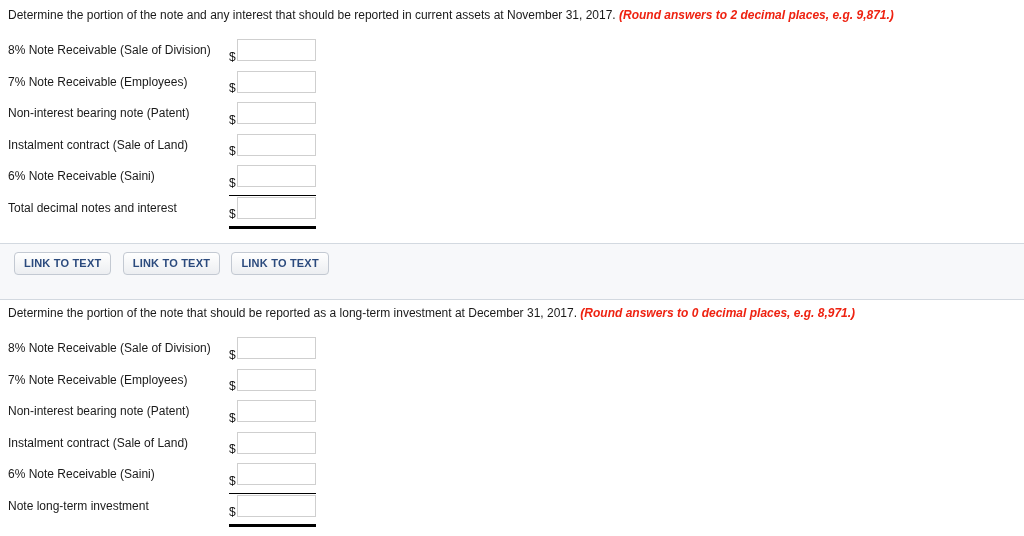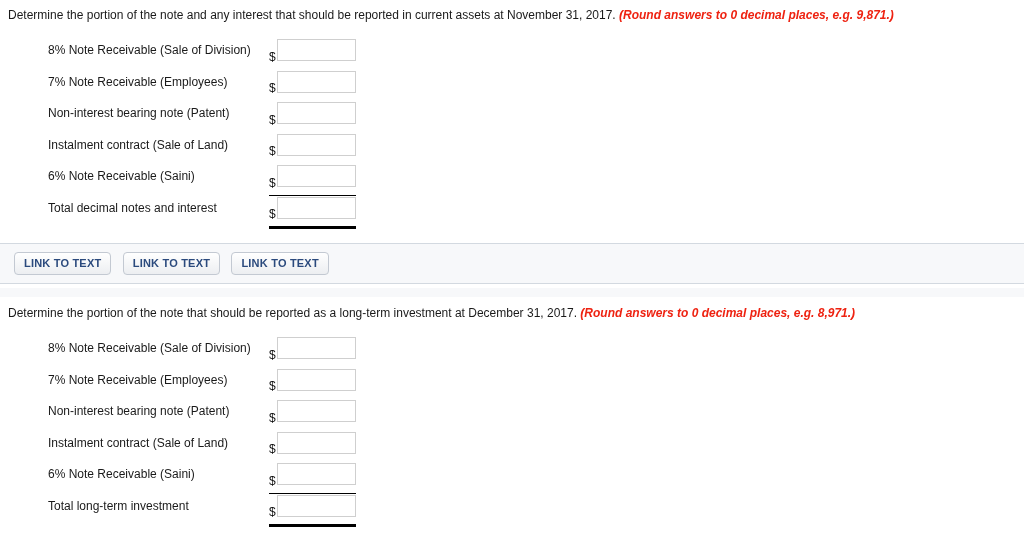--- a/index.html
+++ b/index.html
@@ -30,21 +30,20 @@
     font-style: italic;
   }
 
   
   .rows {
     position: relative;
   }
   .row {
     position: relative;
     height: 31.5px;
-    margin-left: 40px;
   }
   .row-label {
     position: absolute;
     left: 8px;
     top: 6px;
     font-size: 12px;
     color: #1a1a1a;
     white-space: nowrap;
   }
   .money {
@@ -100,21 +99,21 @@
 
   
   .linkbar {
     position: absolute;
     left: 0;
     width: 1024px;
     box-sizing: border-box;
     background: #f7f8fa;
     border-top: 1px solid #d3d9e0;
     border-bottom: 1px solid #d3d9e0;
-    padding: 8px 0 8px 14px;
+    padding: 8px 0 24px 14px;
   }
   .link-btn {
     display: inline-block;
     box-sizing: border-box;
     margin-right: 8px;
     padding: 4px 9px 5px 9px;
     font-family: "Liberation Sans", sans-serif;
     font-size: 11px;
     font-weight: bold;
     letter-spacing: 0.2px;
@@ -134,21 +133,21 @@
     background: #f7f8fa;
   }
 </style>
 </head>
 <body>
 
 <div style="position:absolute; left:0; top:8px;">
 
   <div class="prompt" style="margin-left:8px;">
     <span>Determine the portion of the note and any interest that should be reported in current assets at November 31, 2017.</span>
-    <span class="round-note">(Round answers to 0 decimal places, e.g. 9,871.)</span>
+    <span class="round-note">(Round answers to 2 decimal places, e.g. 9,871.)</span>
   </div>
 
   <div class="rows" style="margin-top:15px;">
 
     <div class="row">
       <span class="row-label">8% Note Receivable (Sale of Division)</span>
       <span class="money">
         <span class="dollar">$</span>
         <input class="field" type="text" placeholder="" style="">
       </span>
@@ -248,21 +247,21 @@
 
     <div class="row">
       <span class="row-label">6% Note Receivable (Saini)</span>
       <span class="money">
         <span class="dollar">$</span>
         <input class="field" type="text" placeholder="" style="">
       </span>
     </div>
 
     <div class="row rule-above rule-below">
-      <span class="row-label">Total long-term investment</span>
+      <span class="row-label">Note long-term investment</span>
       <span class="money">
         <span class="dollar">$</span>
         <input class="field" type="text" placeholder="" style="">
       </span>
     </div>
 
   </div>
 </div>
 
 </body></html>

